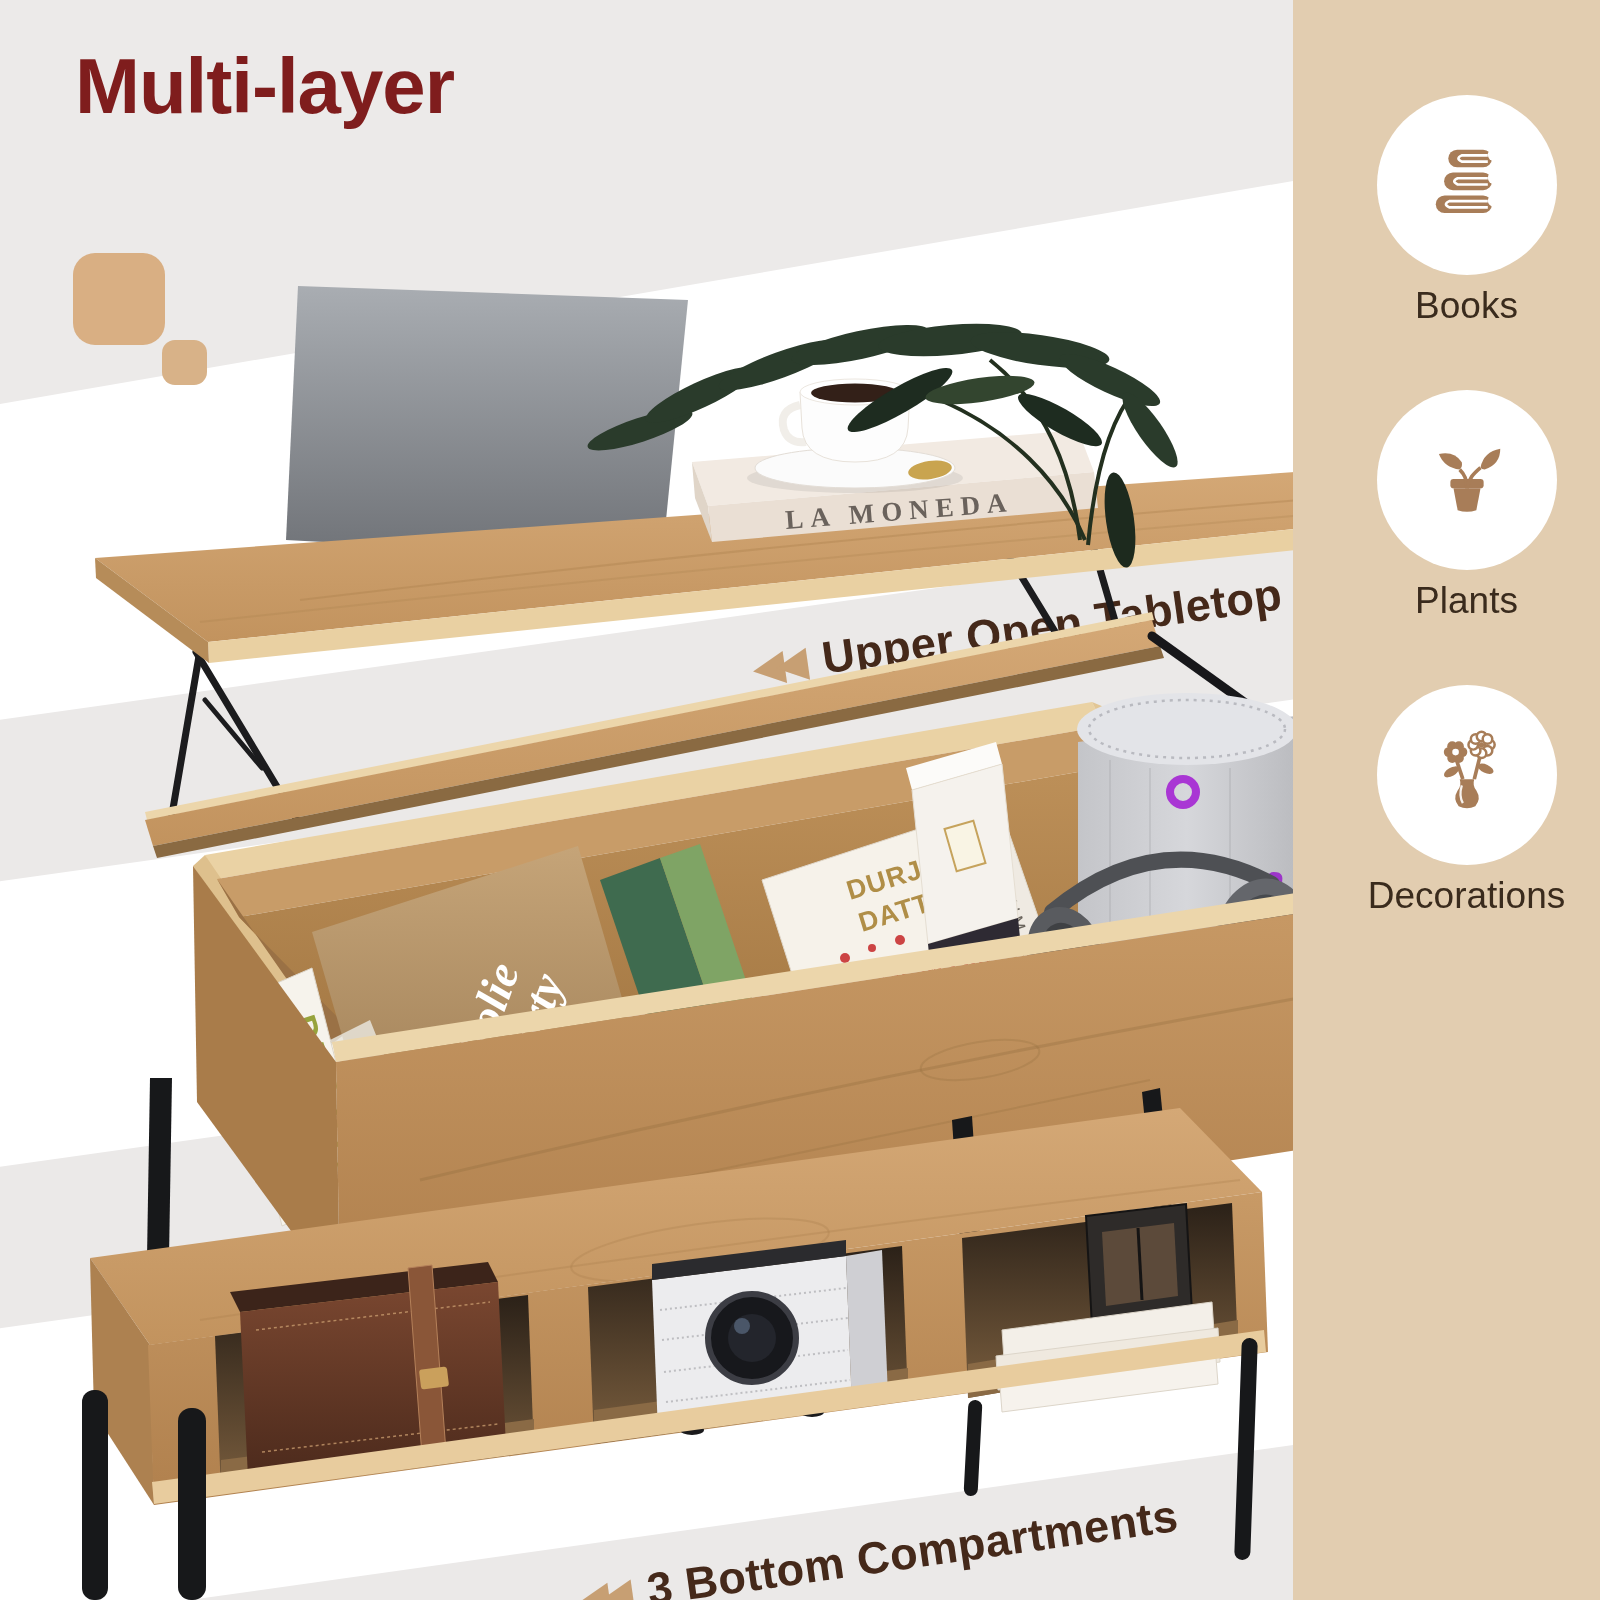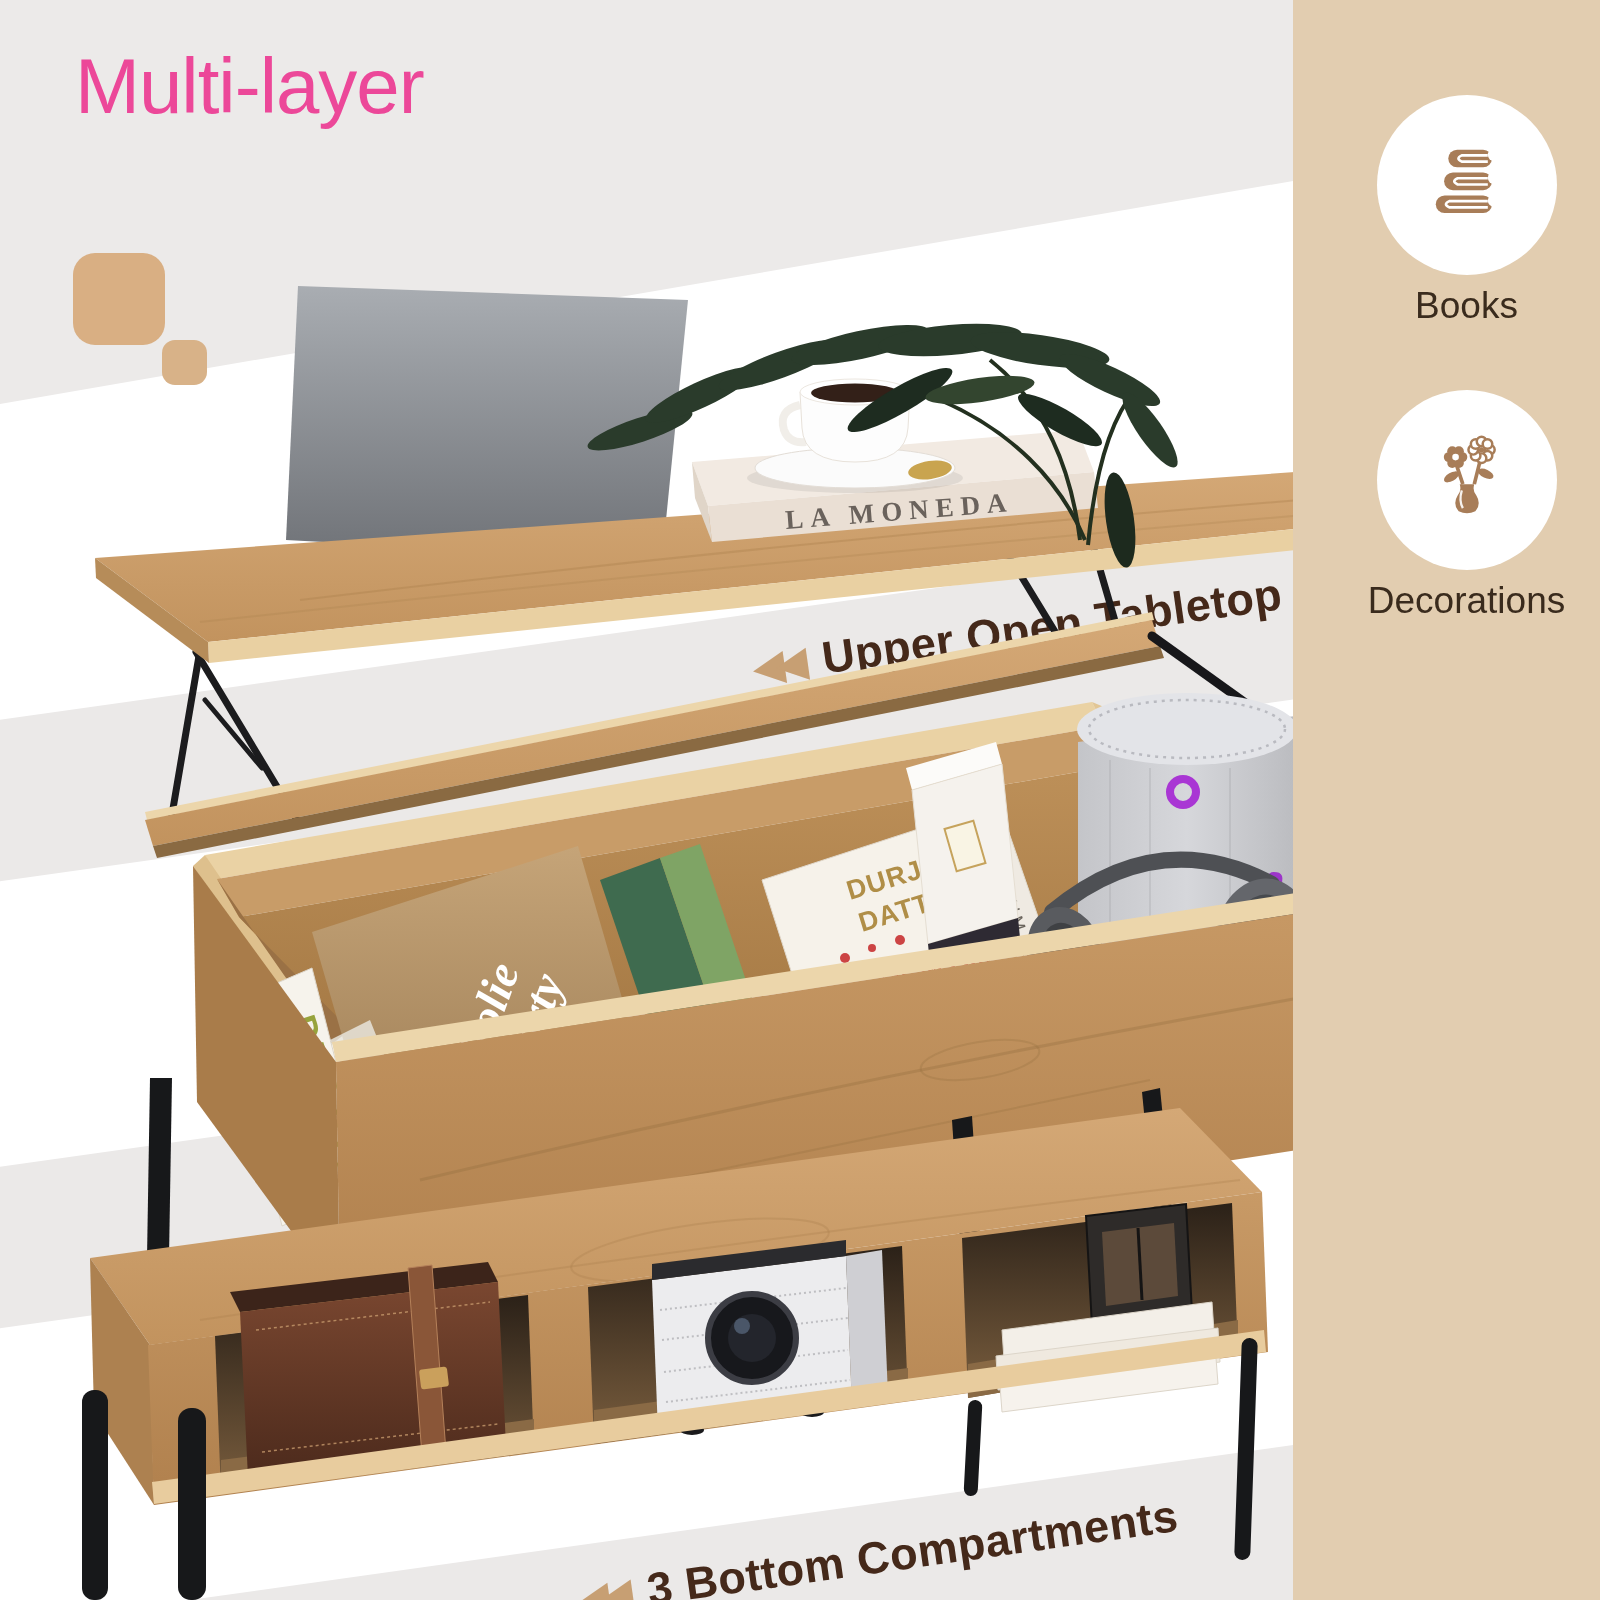--- a/index.html
+++ b/index.html
@@ -11,22 +11,22 @@
   
   .band{position:absolute;left:-150px;width:1900px;height:160px;background:#EBE9E8;
         transform:rotate(-8deg);display:flex;align-items:center;justify-content:flex-end;}
   .band-inner{display:flex;align-items:center;gap:16px;transform:translateY(-26px);}
   .band-arrows{font-size:42px;letter-spacing:-9px;color:#C79F73;padding-right:8px;line-height:1;}
   .band-text{font-size:45px;font-weight:700;color:#45291A;letter-spacing:.5px;white-space:nowrap;}
   #band-1{top:608px;} #band-1 .band-inner{padding-right:460px;}
   #band-2{top:1055px;} #band-2 .band-inner{padding-right:480px;}
   #band-3{top:1515px;} #band-3 .band-inner{padding-right:565px;}
   
-  .title{position:absolute;left:75px;top:42px;font-size:78px;line-height:1.14;font-weight:400;
-         color:#ec4899;letter-spacing:-1px;}
+  .title{position:absolute;left:75px;top:42px;font-size:78px;line-height:1.14;font-weight:700;
+         color:#7f1d1d;letter-spacing:-1px;}
   .sq{position:absolute;background:#D9AF83;}
   .sq-big{left:73px;top:253px;width:92px;height:92px;border-radius:22px;}
   .sq-small{left:162px;top:340px;width:45px;height:45px;border-radius:13px;background:#D8B288;}
   
   .photos{position:absolute;left:0;top:0;}
   
   .sidebar{position:absolute;left:1293px;top:0;width:347px;height:1600px;background:#E2CDB0;
            display:flex;flex-direction:column;align-items:center;padding-top:95px;gap:63px;box-sizing:border-box;}
   .side-item{display:flex;flex-direction:column;align-items:center;gap:10px;}
   .side-circle{width:180px;height:180px;border-radius:50%;background:#ffffff;
@@ -327,20 +327,37 @@
             <path d="M70,43.5 L41,43.5 Q34.5,46.5 41,49.5 L70,49.5"></path>
             <path d="M70,65.5 L33,65.5 Q26.5,68.5 33,71.5 L70,71.5"></path>
           </g>
         </svg>
       </div>
       <div class="side-label">Books</div>
     </div>
 
 
 
+    <div class="side-item">
+      <div class="side-circle">
+        <svg class="icon-svg" viewBox="0 0 100 100">
+          <g fill="#A87D58">
+            <rect x="34" y="49" width="32" height="9" rx="3"></rect>
+            <path d="M37,58 L63,58 L59,79 Q50,82 41,79 Z"></path>
+            <path d="M43,40 Q28,38 23,25 Q38,22 45,33 Q46,37 43,40 Z"></path>
+            <path d="M63,38 Q66,23 82,20 Q82,35 67,40 Q64,40 63,38 Z"></path>
+          </g>
+          <g stroke="#A87D58" stroke-width="3.5" fill="none">
+            <path d="M50,58 C49,50 49,46 43,40"></path>
+            <path d="M50,58 C52,48 56,44 63,38"></path>
+          </g>
+        </svg>
+      </div>
+      <div class="side-label">Plants</div>
+    </div>
 
     <div class="side-item">
       <div class="side-circle">
         <svg class="icon-svg" viewBox="0 0 100 100">
           <g stroke="#A87D58" stroke-width="3.5" fill="none">
             <path d="M40,36 L46,54"></path>
               <path d="M63,30 L57,54"></path>
           </g>
           <ellipse cx="35" cy="47" rx="8" ry="4" fill="#A87D58" transform="rotate(-30 35 47)"></ellipse>
           <ellipse cx="68" cy="44" rx="8" ry="4" fill="#A87D58" transform="rotate(25 68 44)"></ellipse>

